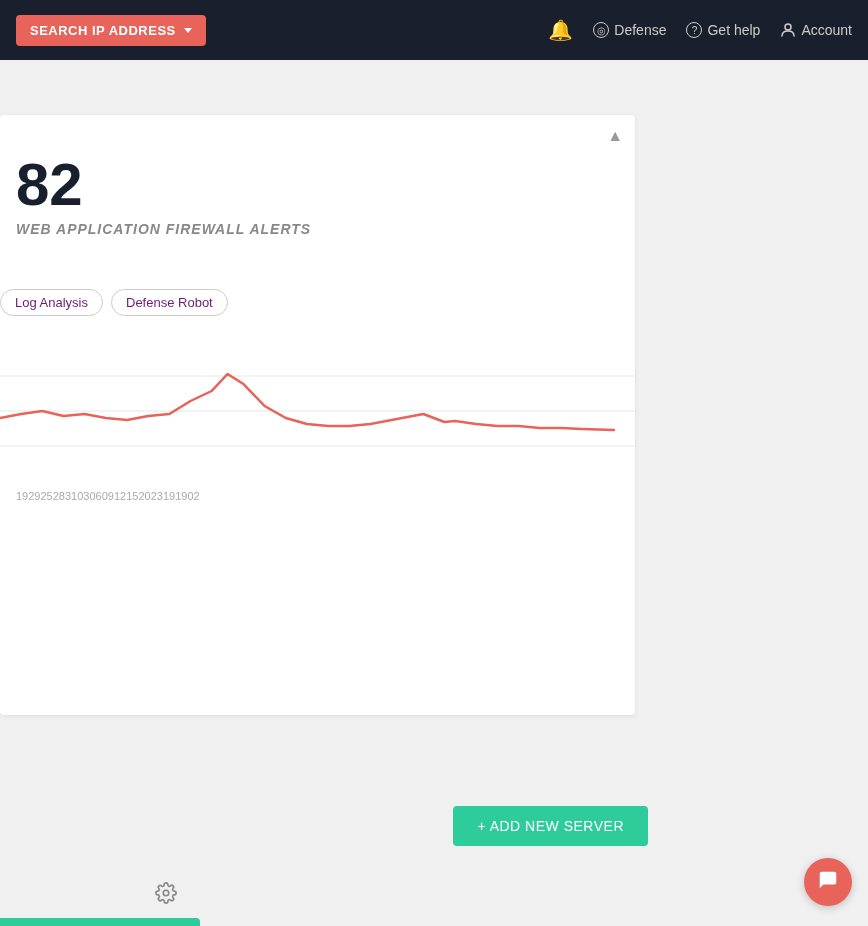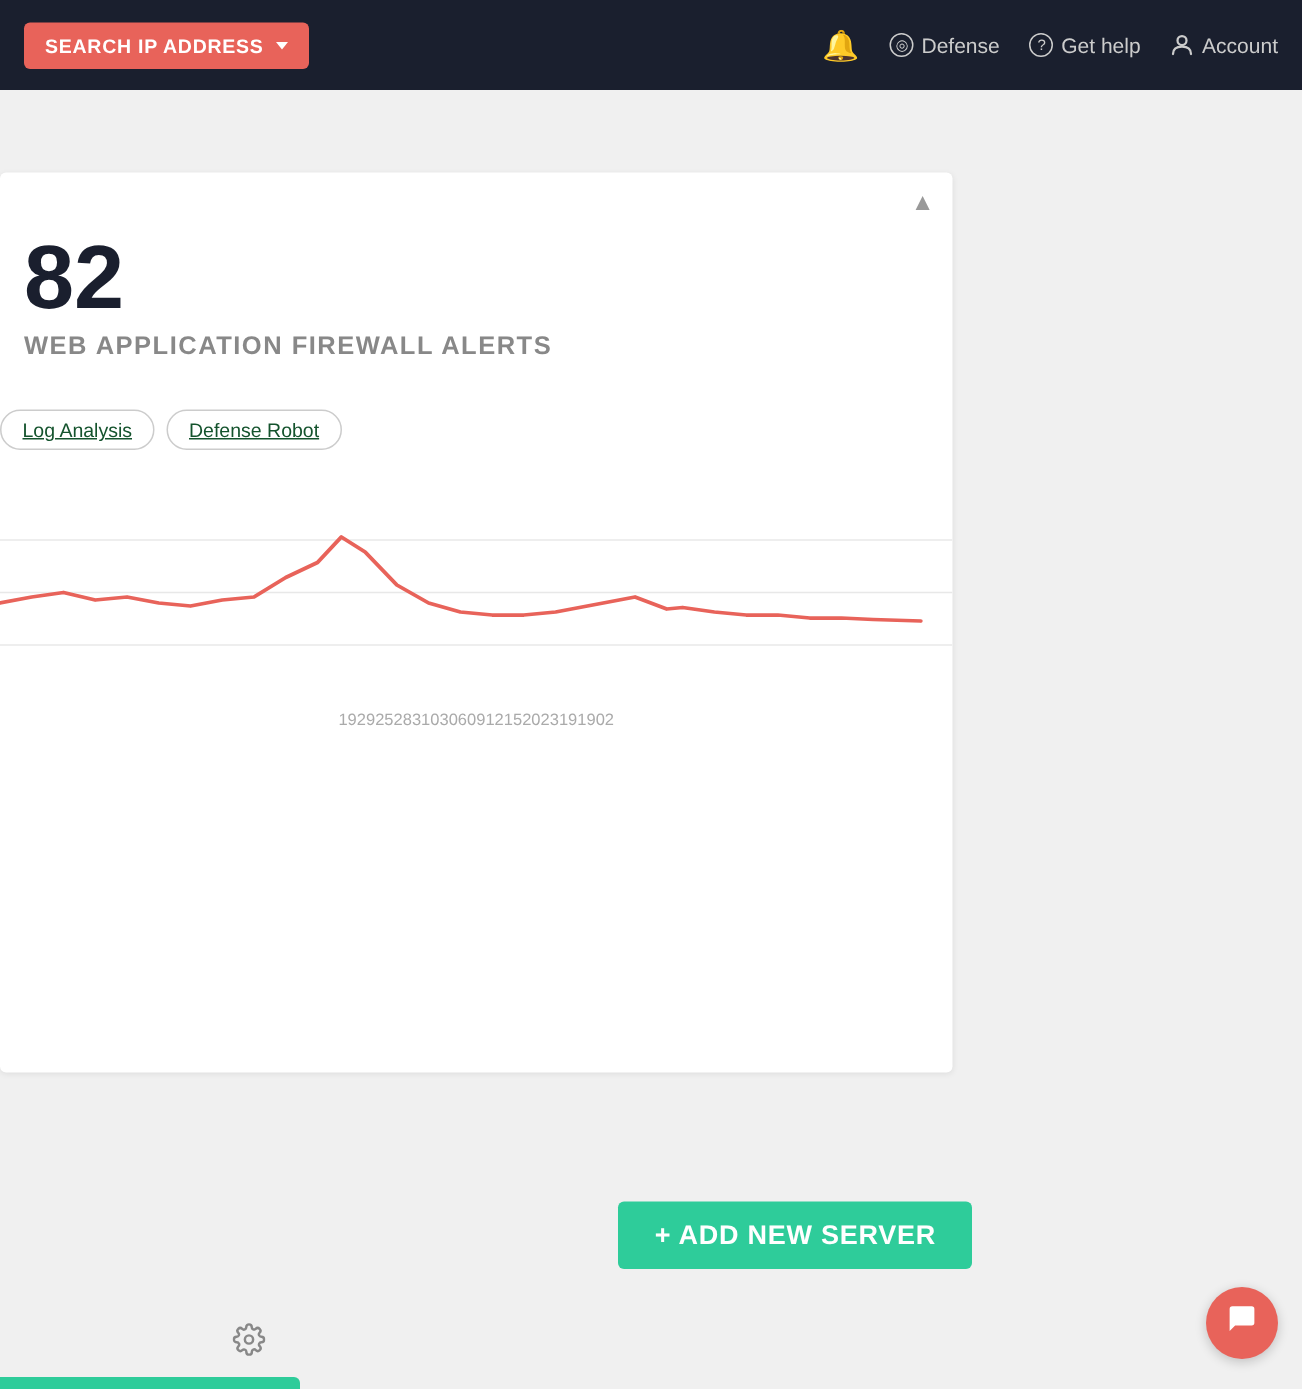--- a/index.html
+++ b/index.html
@@ -111,78 +111,78 @@
       padding: 40px 16px 16px 16px;
     }
     .stat-number {
       font-size: 60px;
       font-weight: 700;
       color: #1a1f2e;
       line-height: 1;
       margin-bottom: 6px;
     }
     .stat-label {
-      font-size: 17px;
+      font-size: 14px;
       font-weight: 700;
       letter-spacing: 1px;
       color: #888;
       text-transform: uppercase;
-      margin-bottom: 16px;
+      margin-bottom: 36px;
+      font-style: italic;
     }
 
     
     .tags-row {
       display: flex;
       gap: 8px;
       padding: 0 16px 20px 0;
     }
     .tag {
       border: 1px solid #ccc;
       border-radius: 20px;
       padding: 5px 14px;
       font-size: 13px;
-      color: #14532d;
+      color: #701a75;
       cursor: pointer;
       background: #fff;
       white-space: nowrap;
-      text-decoration: underline;
     }
 
     
     .chart-area {
       padding: 0;
       position: relative;
       height: 160px;
       margin-top: 10px;
     }
     .chart-svg {
       width: 100%;
       height: 140px;
       display: block;
     }
     .chart-labels {
       display: flex;
-      justify-content: center;
+      justify-content: flex-start;
       padding: 4px 16px 0 16px;
       font-size: 11px;
       color: #aaa;
     }
 
     
     .add-server-btn {
       position: absolute;
       bottom: 80px;
       right: 220px;
       background: #2ecc9a;
       color: #fff;
       border: none;
       border-radius: 4px;
       padding: 12px 24px;
-      font-size: 18px;
-      font-weight: 700;
+      font-size: 14px;
+      font-weight: 400;
       cursor: pointer;
       letter-spacing: 0.5px;
       text-transform: uppercase;
     }
 
     
     .bottom-bar {
       position: absolute;
       bottom: 0;
       left: 0;

